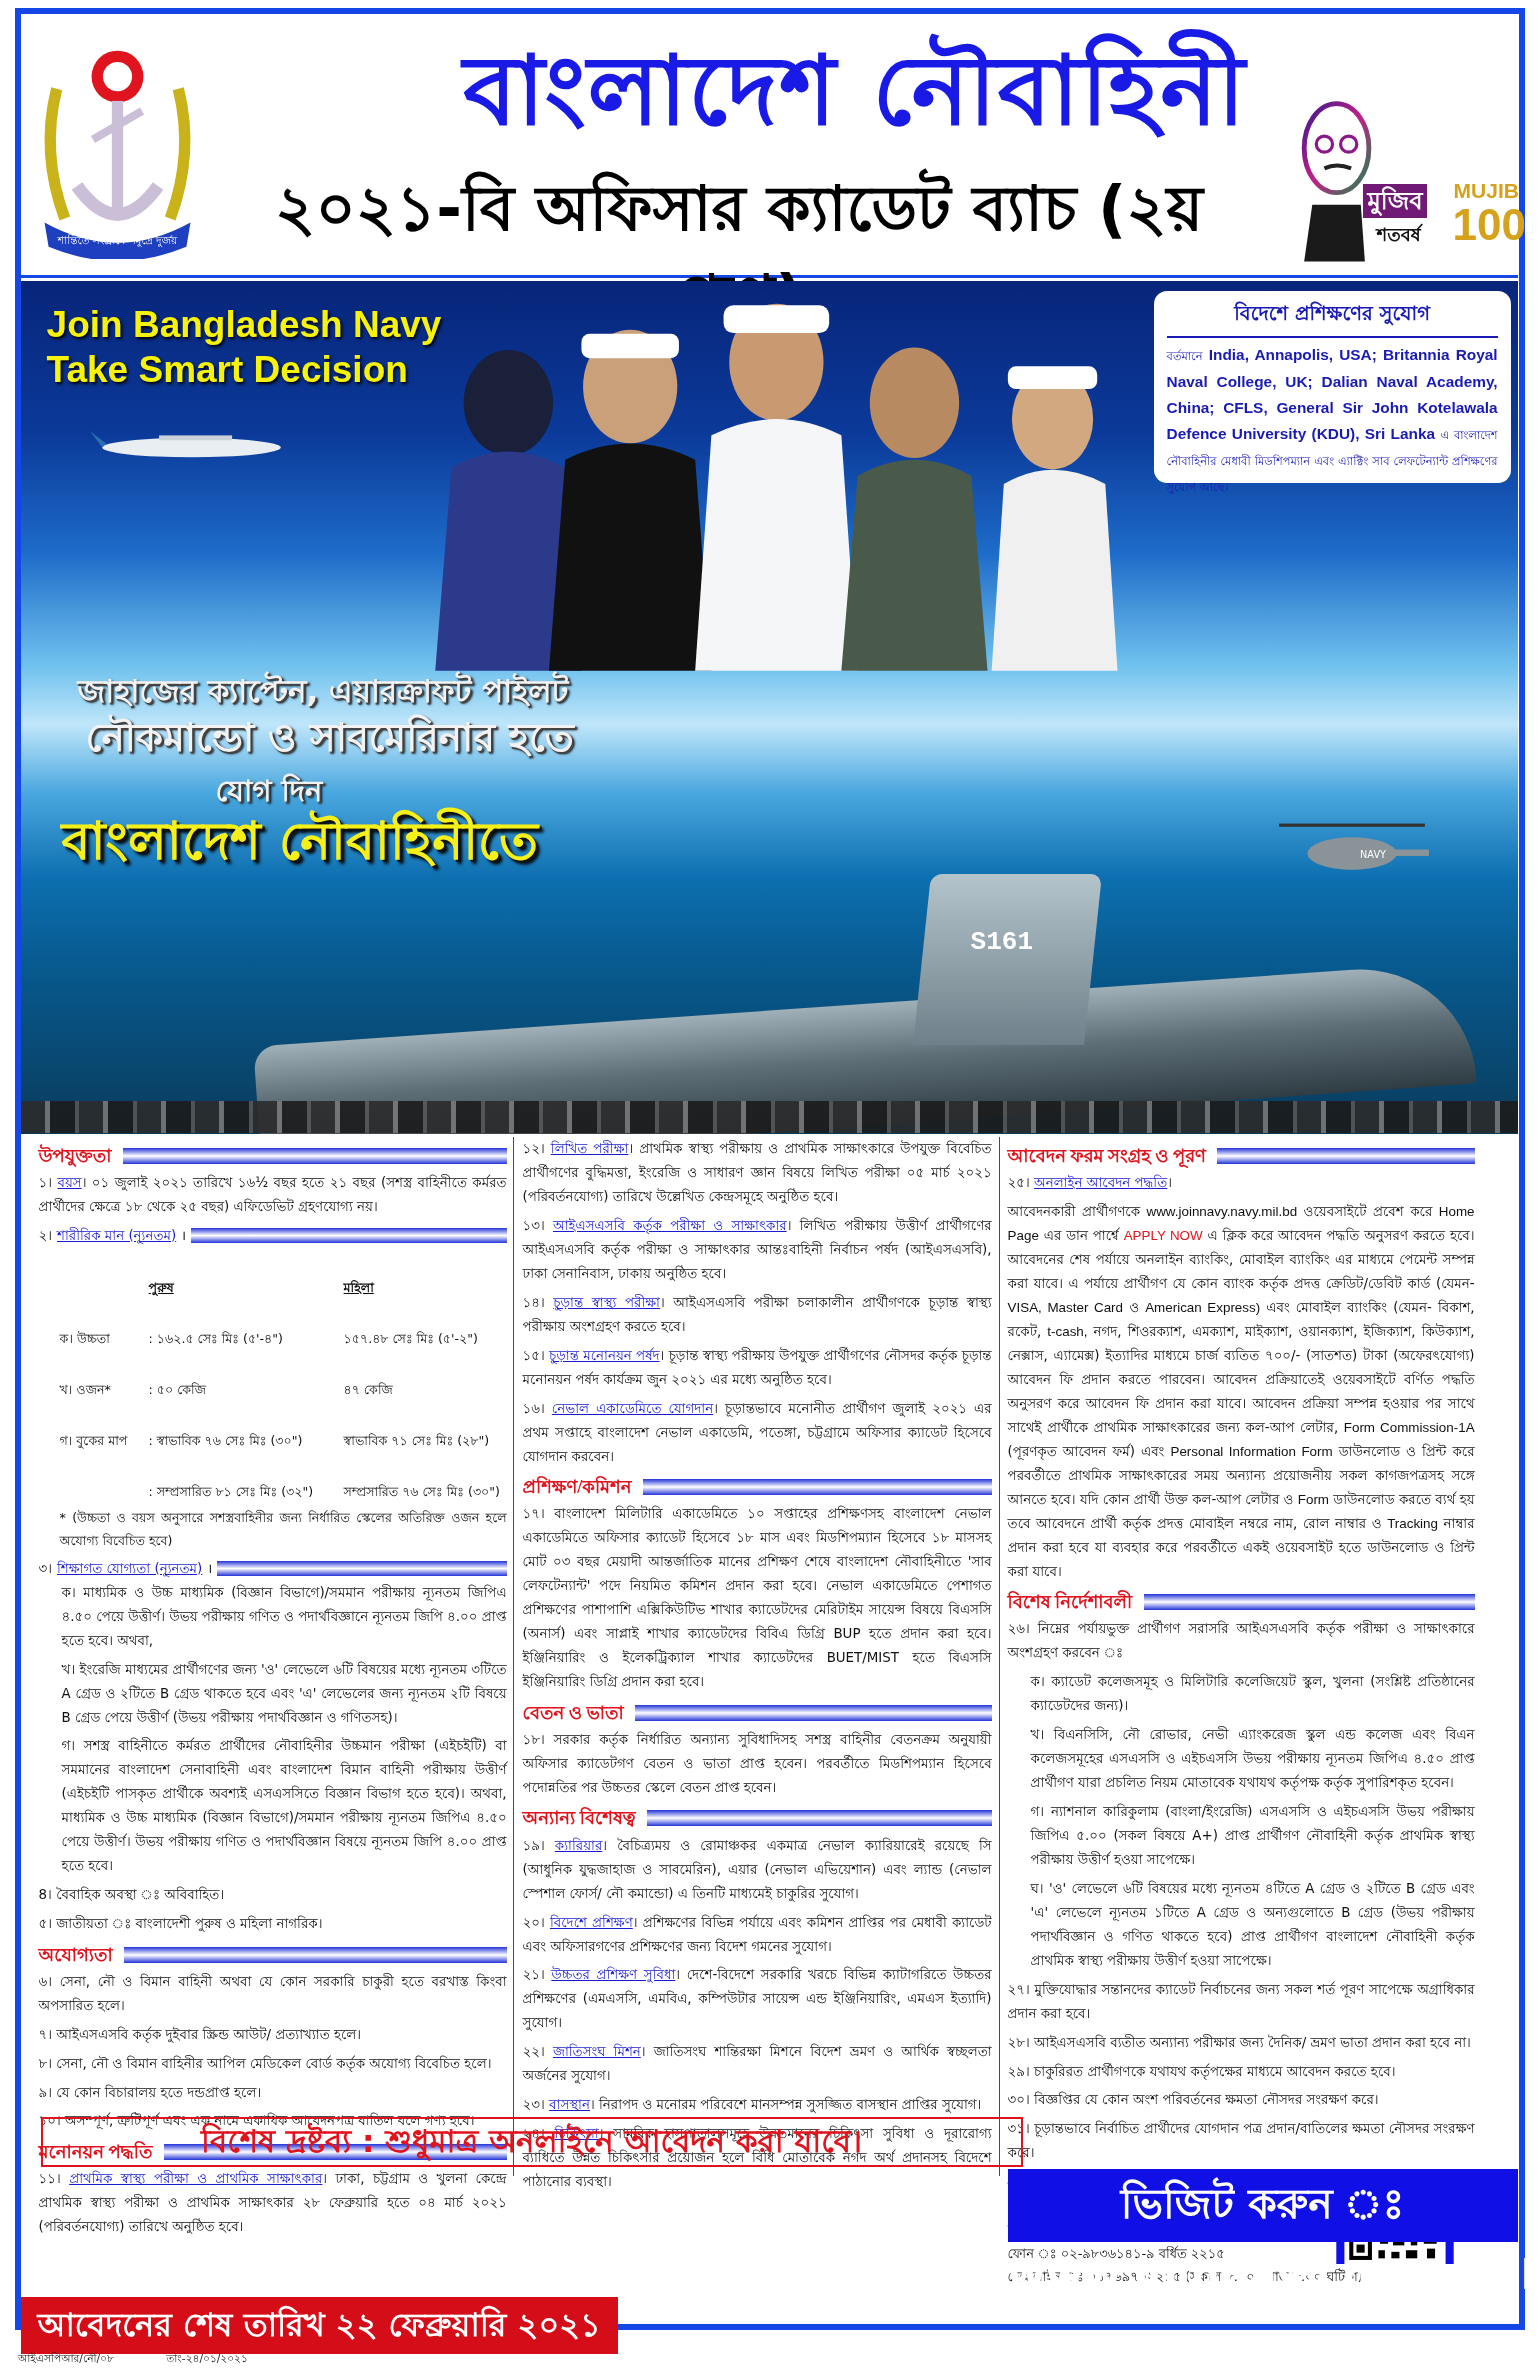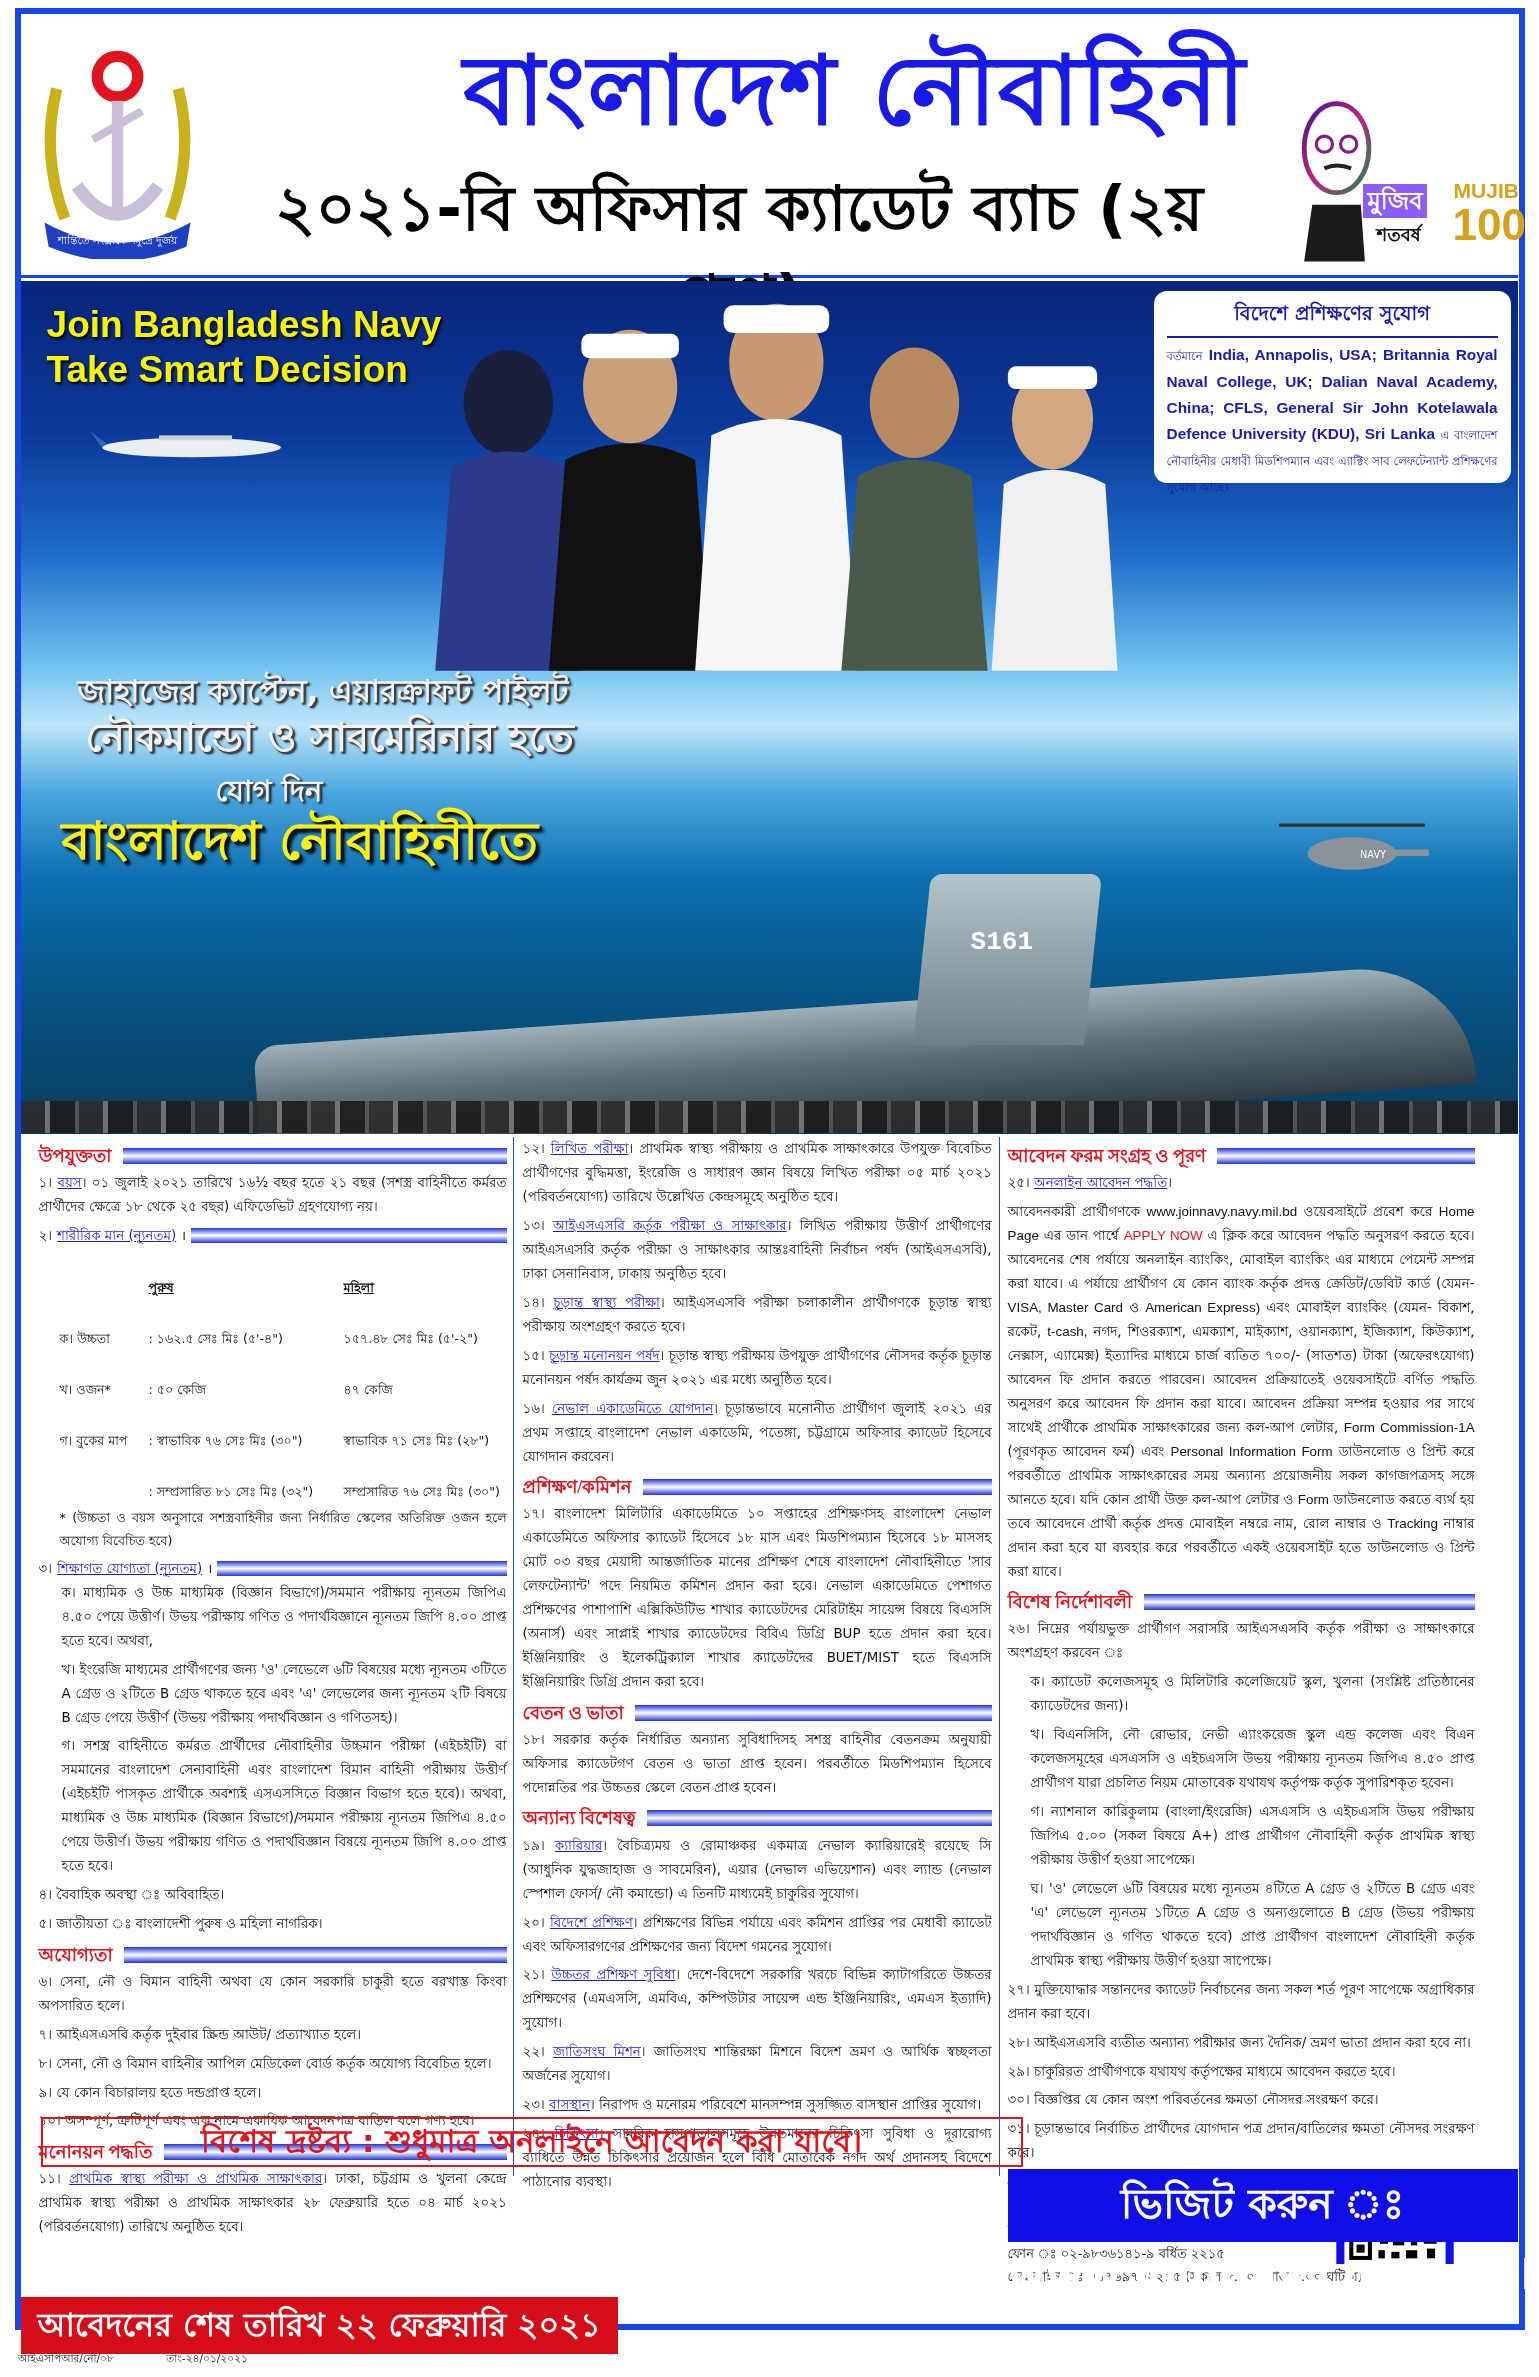--- a/index.html
+++ b/index.html
@@ -7,21 +7,21 @@
   body { font-family: "DejaVu Sans", "Liberation Sans", sans-serif; color: #111; position: relative; }
 
   .frame { position: absolute; left: 14.6px; top: 8px; width: 1510px; height: 2322px; border: 6.5px solid #1447e6; background: #fff; }
 
   
   .header { position: absolute; left: 0; top: 0; width: 1497px; height: 264px; background: #fff; border-bottom: 3.2px solid #1447e6; }
   .emblem { position: absolute; left: 11.4px; top: 18px; width: 171px; height: 227px; }
   .title-main { position: absolute; left: 211px; top: 16px; width: 1015px; text-align: right; font-size: 96px; font-weight: bold; color: #1a1ae6; line-height: 122px; letter-spacing: 1.6px; }
   .title-sub { position: absolute; left: 211px; top: 150px; width: 1015px; text-align: center; font-size: 62px; font-weight: bold; color: #000; line-height: 89px; }
   .mujib { position: absolute; left: 1267px; top: 77px; width: 219px; height: 171px; }
-  .mujib-bangla { position: absolute; left: 75px; top: 93px; font-size: 24px; font-weight: bold; color: #fff; background: #8b5cf6; padding: 0 4.9px; line-height: 34px; }
+  .mujib-bangla { position: absolute; left: 75px; top: 93px; font-size: 24px; font-weight: bold; color: #fff; background: #701a75; padding: 0 4.9px; line-height: 34px; }
   .mujib-shoto { position: absolute; left: 89px; top: 130px; font-size: 18px; font-weight: bold; color: #111; }
   .mujib-en { position: absolute; left: 166px; top: 88px; font-size: 21px; font-weight: bold; color: #d6a21b; line-height: 23px; font-family: "Liberation Sans", sans-serif; }
   .mujib-100 { position: absolute; left: 165px; top: 109px; font-size: 44px; font-weight: bold; color: #d6a21b; line-height: 49px; font-family: "Liberation Sans", sans-serif; }
 
   
   .hero { position: absolute; left: 0; top: 267px; width: 1497px; height: 853px; overflow: hidden;
           background: linear-gradient(180deg, #08257a 0%, #0b3a9a 18%, #1e6cc9 32%, #6fc1ee 45%, #bfe6fa 52%, #4aa7df 60%, #0d6fb0 70%, #075a8f 80%, #0a3b5c 100%); }
   .hero-slogan { position: absolute; left: 26px; top: 21px; font-family: "Liberation Sans", sans-serif; font-weight: bold; font-size: 37px; line-height: 45px; color: #f7f20a; text-shadow: 1.6px 2.4px 3.2px #000; font-stretch: condensed; }
   .officers { position: absolute; left: 398px; top: 8px; width: 731px; height: 382px; }
   .foreign-box { position: absolute; left: 1133px; top: 9.7px; width: 357px; height: 192px; background: #fff; border-radius: 13px; padding: 8px 13px; }
@@ -241,21 +241,21 @@
 
       <div class="sub-head" style="margin-top:4.9px">
         <span>৩।</span> 
           <span class="lbl">শিক্ষাগত যোগ্যতা (ন্যূনতম)</span>
           <span>।</span>
           <span class="sec-bar"></span>
       </div>
       <div class="item indent">ক। মাধ্যমিক ও উচ্চ মাধ্যমিক (বিজ্ঞান বিভাগে)/সমমান পরীক্ষায় ন্যূনতম জিপিএ ৪.৫০ পেয়ে উত্তীর্ণ। উভয় পরীক্ষায় গণিত ও পদার্থবিজ্ঞানে ন্যূনতম জিপি ৪.০০ প্রাপ্ত হতে হবে। অথবা,</div>
       <div class="item indent">খ। ইংরেজি মাধ্যমের প্রার্থীগণের জন্য 'ও' লেভেলে ৬টি বিষয়ের মধ্যে ন্যূনতম ৩টিতে A গ্রেড ও ২টিতে B গ্রেড থাকতে হবে এবং 'এ' লেভেলের জন্য ন্যূনতম ২টি বিষয়ে B গ্রেড পেয়ে উত্তীর্ণ (উভয় পরীক্ষায় পদার্থবিজ্ঞান ও গণিতসহ)।</div>
       <div class="item indent">গ। সশস্ত্র বাহিনীতে কর্মরত প্রার্থীদের নৌবাহিনীর উচ্চমান পরীক্ষা (এইচইটি) বা সমমানের বাংলাদেশ সেনাবাহিনী এবং বাংলাদেশ বিমান বাহিনী পরীক্ষায় উত্তীর্ণ (এইচইটি পাসকৃত প্রার্থীকে অবশ্যই এসএসসিতে বিজ্ঞান বিভাগ হতে হবে)। অথবা, মাধ্যমিক ও উচ্চ মাধ্যমিক (বিজ্ঞান বিভাগে)/সমমান পরীক্ষায় ন্যূনতম জিপিএ ৪.৫০ পেয়ে উত্তীর্ণ। উভয় পরীক্ষায় গণিত ও পদার্থবিজ্ঞান বিষয়ে ন্যূনতম জিপি ৪.০০ প্রাপ্ত হতে হবে।</div>
-      <div class="item">৪। বৈবাহিক অবস্থা ঃ অবিবাহিত।</div>
+      <div class="item">8। বৈবাহিক অবস্থা ঃ অবিবাহিত।</div>
       <div class="item">৫। জাতীয়তা ঃ বাংলাদেশী পুরুষ ও মহিলা নাগরিক।</div>
 
       <div class="sec-head">
         <span class="sec-title">অযোগ্যতা</span>
           <span class="sec-bar"></span>
       </div>
       <div class="item">৬। সেনা, নৌ ও বিমান বাহিনী অথবা যে কোন সরকারি চাকুরী হতে বরখাস্ত কিংবা অপসারিত হলে।</div>
       <div class="item">৭। আইএসএসবি কর্তৃক দুইবার স্ক্রিন্ড আউট/ প্রত্যাখ্যাত হলে।</div>
       <div class="item">৮। সেনা, নৌ ও বিমান বাহিনীর আপিল মেডিকেল বোর্ড কর্তৃক অযোগ্য বিবেচিত হলে।</div>
       <div class="item">৯। যে কোন বিচারালয় হতে দন্ডপ্রাপ্ত হলে।</div>

